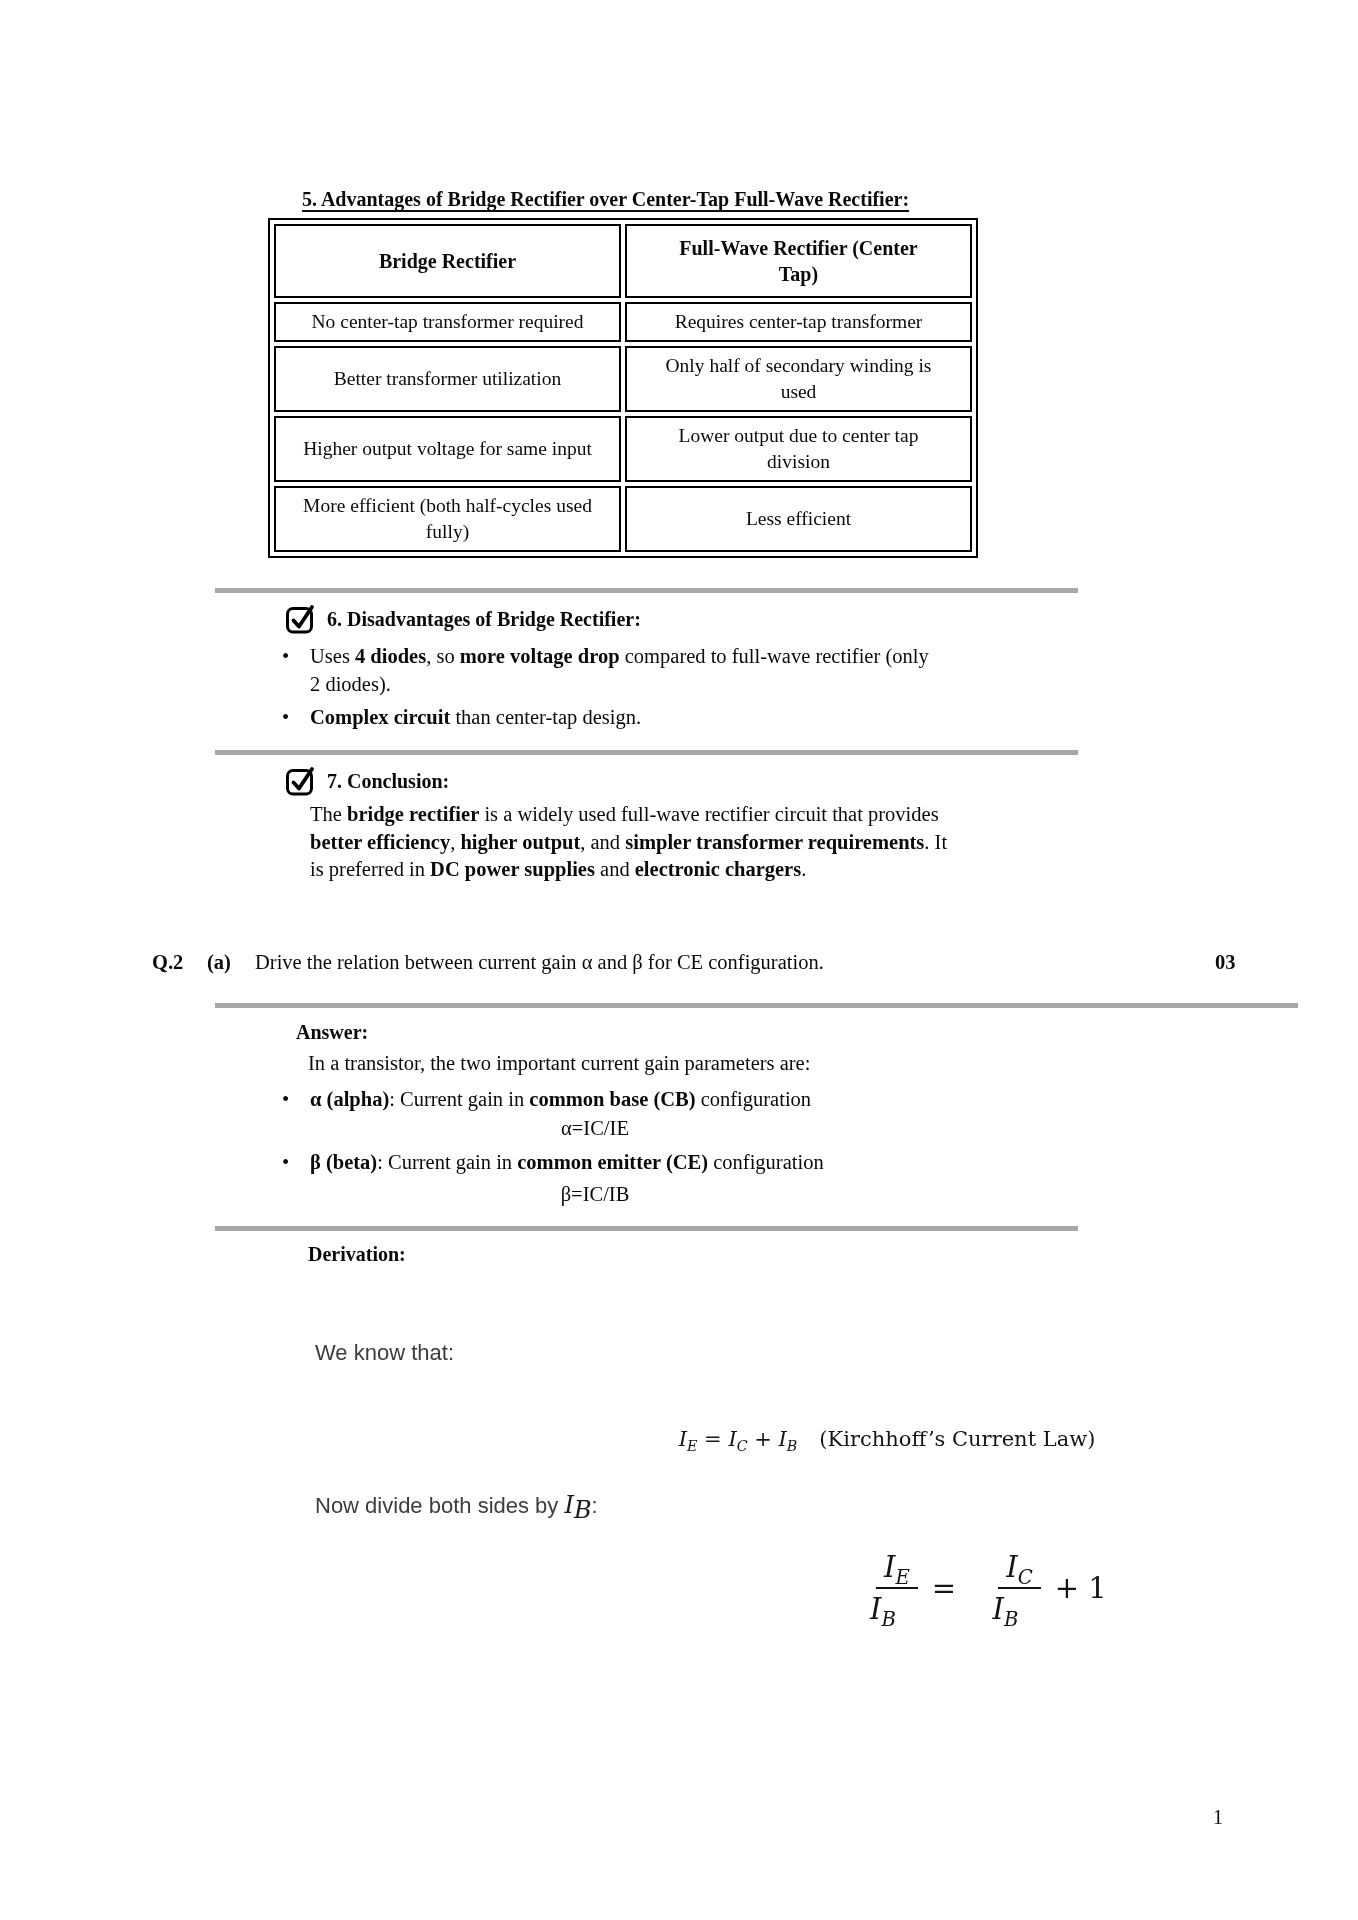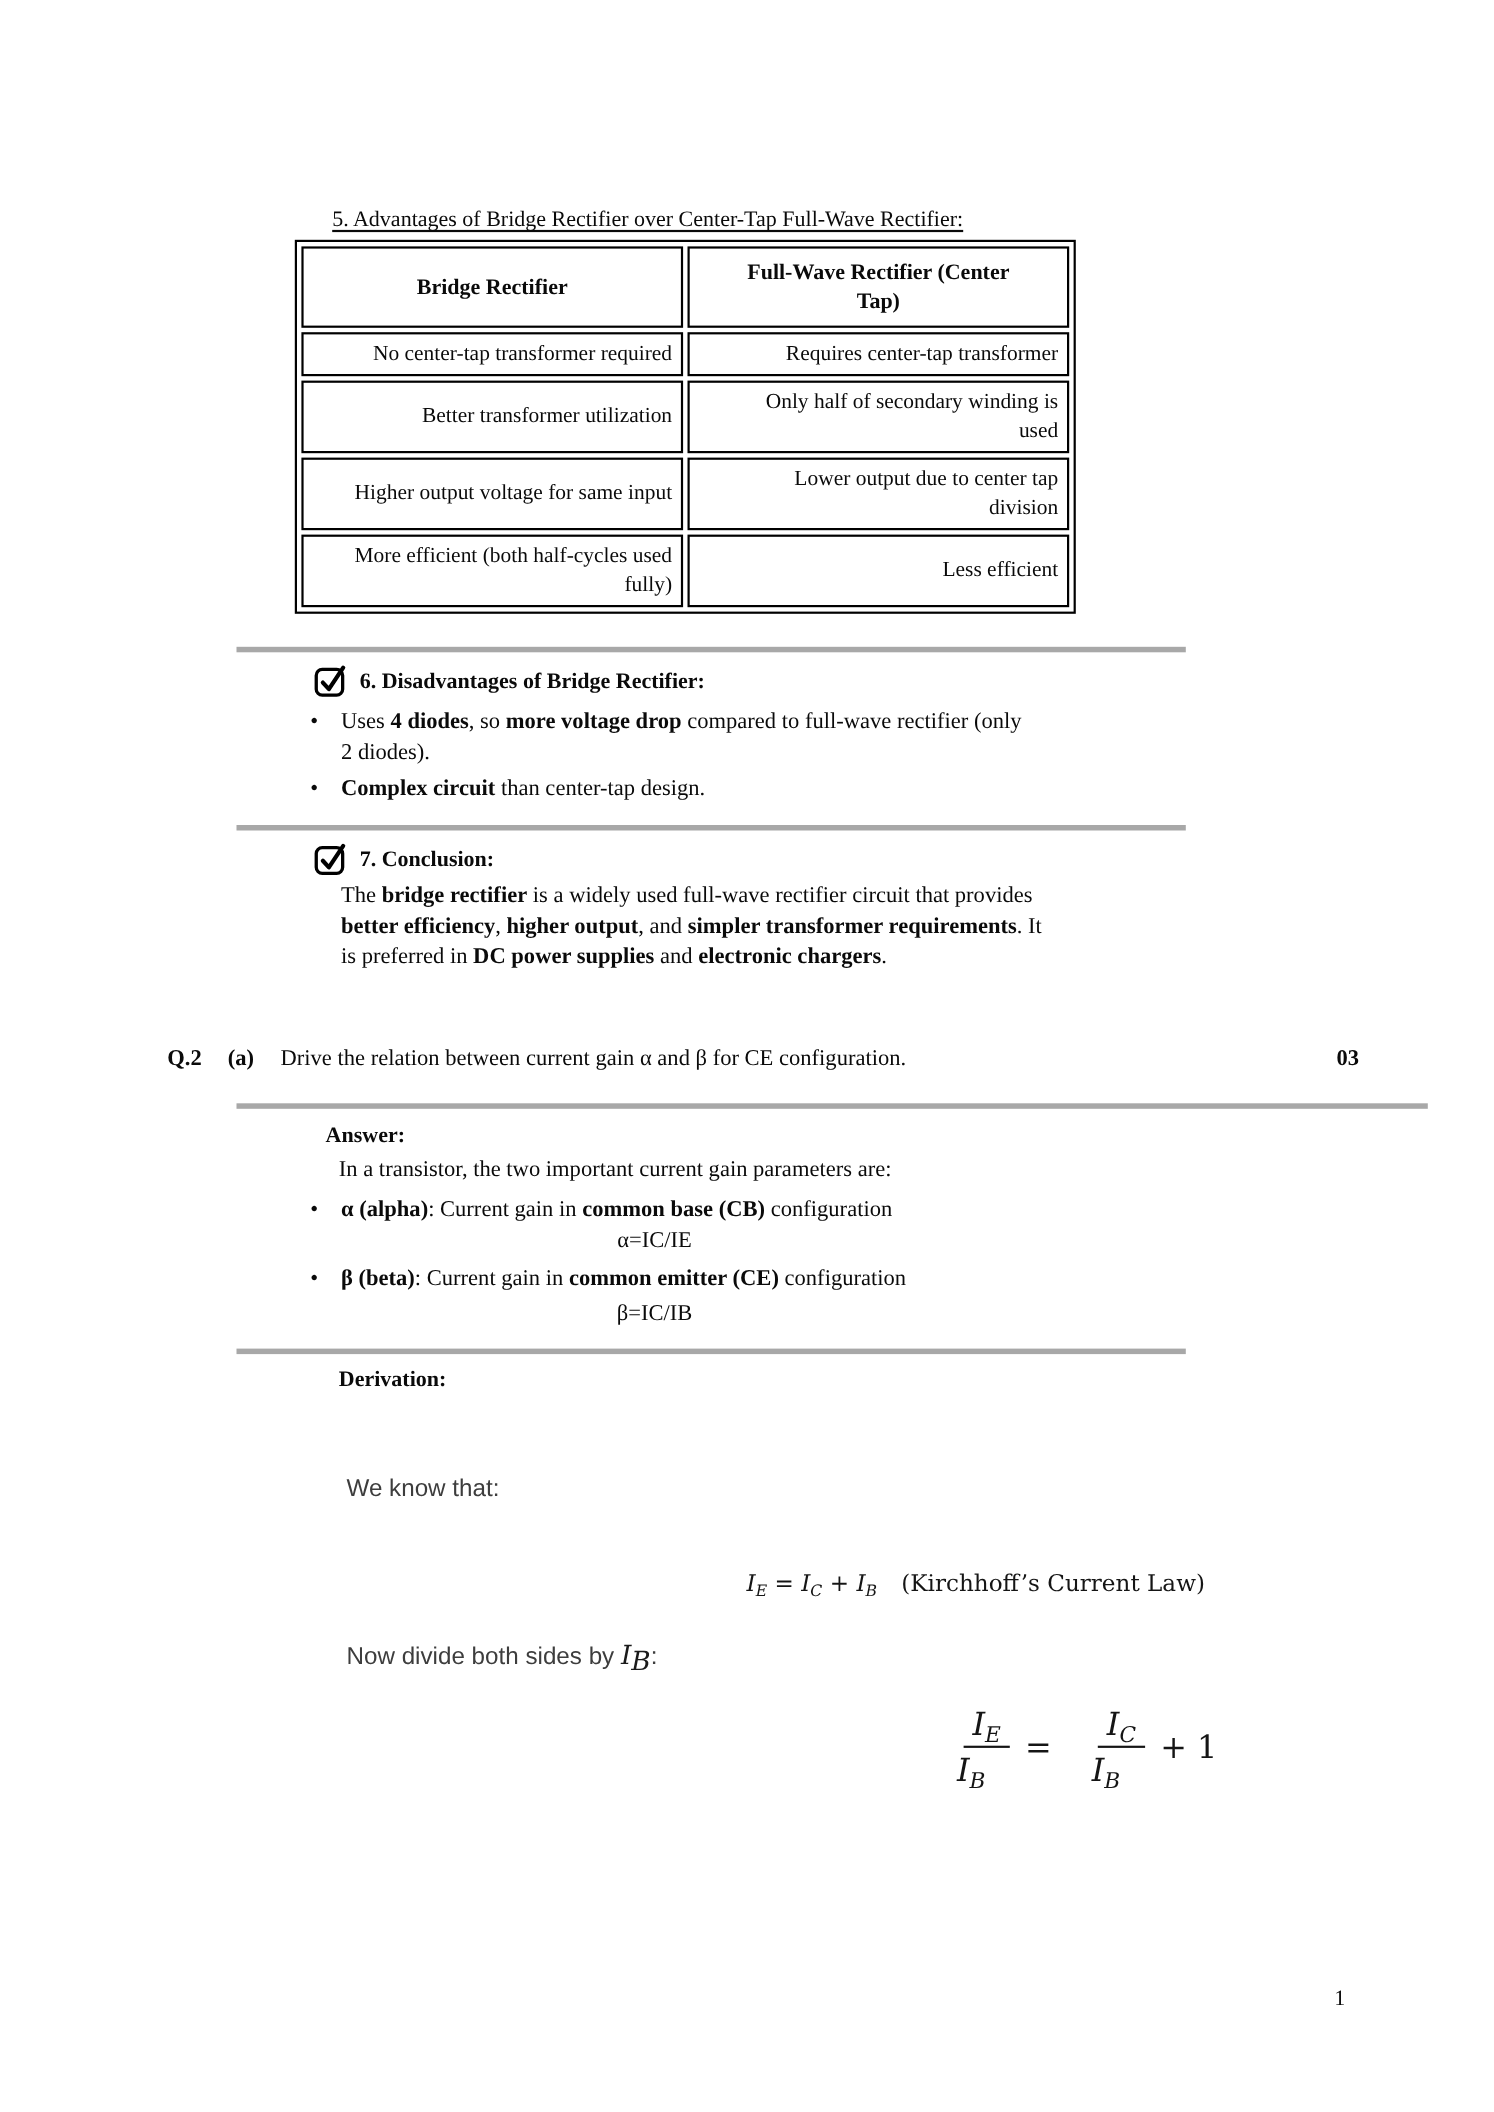--- a/index.html
+++ b/index.html
@@ -4,28 +4,28 @@
 <style>
   html,body{margin:0;padding:0;background:#ffffff;}
   .page{position:relative;width:1358px;height:1920px;background:#ffffff;
         font-family:"Liberation Serif",serif;color:#0a0a0a;overflow:hidden;}
   .abs{position:absolute;}
   .b{font-weight:bold;}
   .i{font-style:italic;}
   .mvar{font-family:"DejaVu Serif",serif;}
   sub{font-size:0.68em;line-height:0;}
 
-  .h5{font-size:20px;font-weight:normal;}
+  .h5{font-size:20px;font-weight:bold;}
   .h-underline{text-decoration:underline;text-decoration-thickness:2px;text-underline-offset:4px;}
 
   table.cmp{border-collapse:separate;border-spacing:4px;border:2px solid #000;
             width:710px;table-layout:fixed;background:#fff;}
   .cmp th,.cmp td{border:2px solid #000;text-align:center;vertical-align:middle;white-space:pre-line;}
   .cmp th{font-size:20px;font-weight:bold;line-height:26px;padding:6px 8px;height:58px;}
-  .cmp td{font-size:19.5px;line-height:26px;padding:5px 8px;text-align:right;}
+  .cmp td{font-size:19.5px;line-height:26px;padding:5px 8px;}
 
   .divider{height:5px;background:#a8a8a8;}
 
   .sec-head{display:flex;align-items:center;gap:12px;font-weight:bold;font-size:20px;}
   .cb{flex:none;}
 
   .bullet{display:flex;font-size:20.5px;line-height:27.5px;}
   .bullet .dot{width:28px;flex:none;}
   .bullet .txt{white-space:pre-line;}
 

